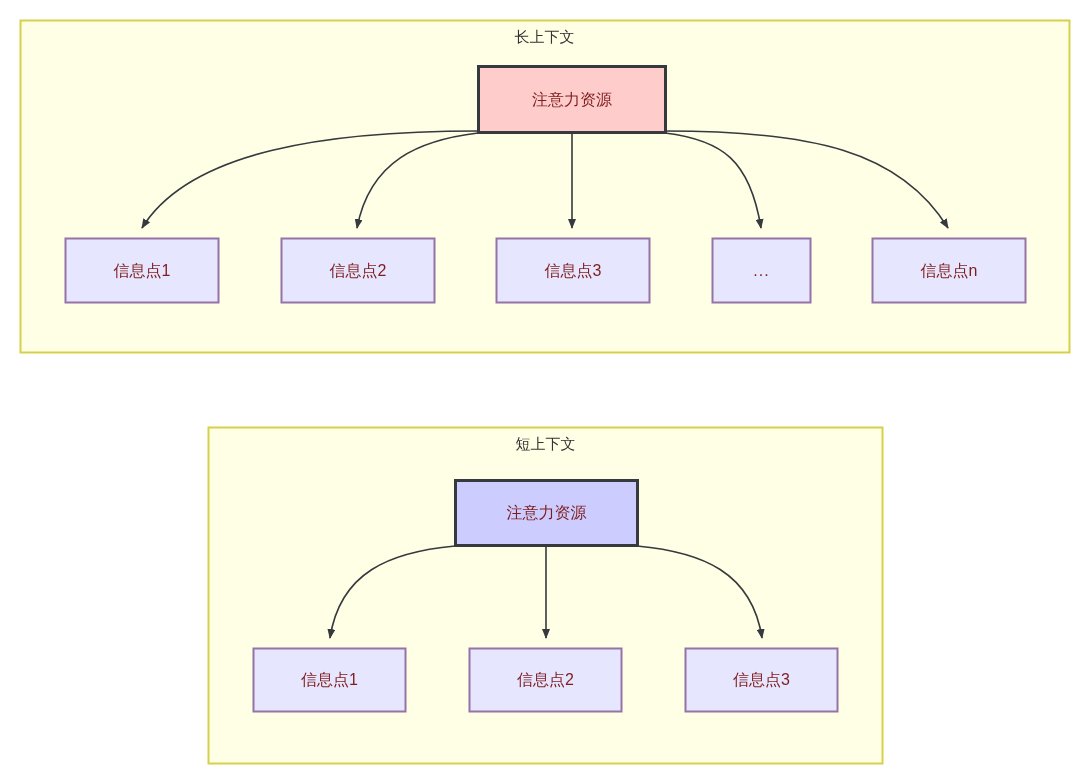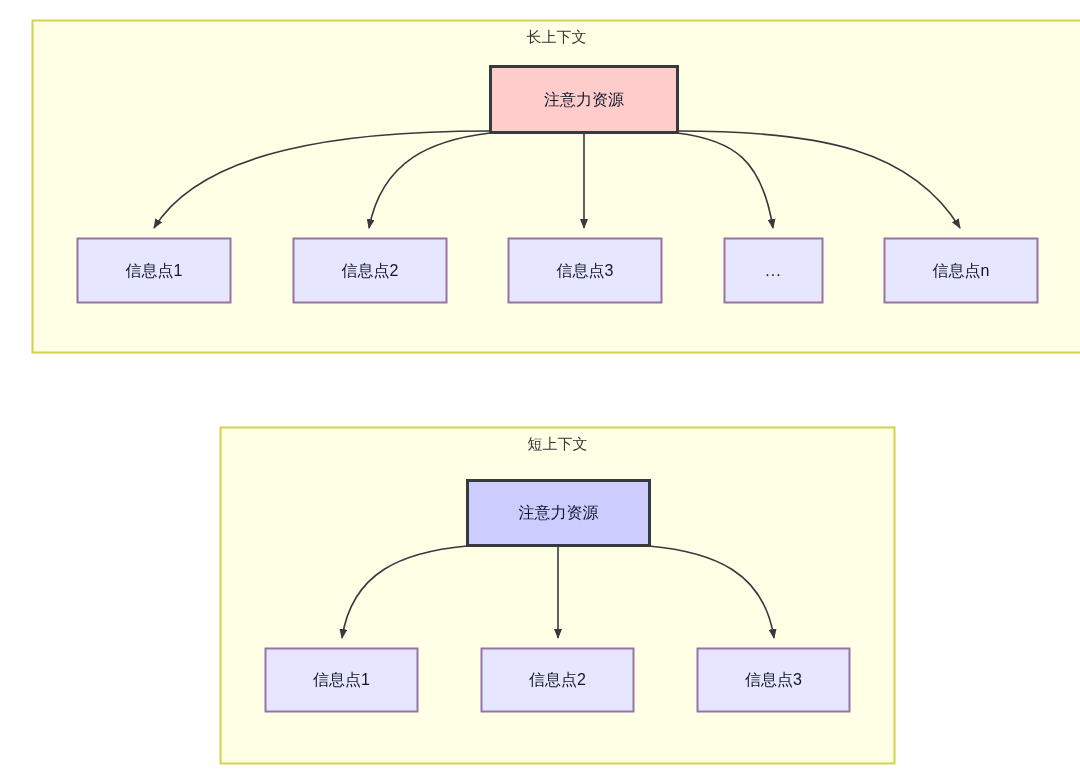--- a/index.html
+++ b/index.html
@@ -9,37 +9,37 @@
   }
   body {
     width: 1080px;
     height: 774px;
     font-family: "Liberation Sans", "DejaVu Sans", sans-serif;
     position: relative;
     overflow: hidden;
   }
   .canvas {
     position: absolute;
-    left: 12px; top: 0;
+    left: 0; top: 0;
     width: 856px;
     height: 774px;
   }
   .diagram-svg {
     position: absolute;
     left: 0; top: 0;
     width: 1080px;
     height: 774px;
   }
   .node-label {
     position: absolute;
     display: flex;
     align-items: center;
     justify-content: center;
     text-align: center;
-    color: #0f172a;
+    color: #7f1d1d;
     font-size: 16px;
     line-height: 1.2;
     pointer-events: none;
     white-space: nowrap;
   }
   .group-title {
     position: absolute;
     text-align: center;
     color: #333333;
     font-size: 15px;

